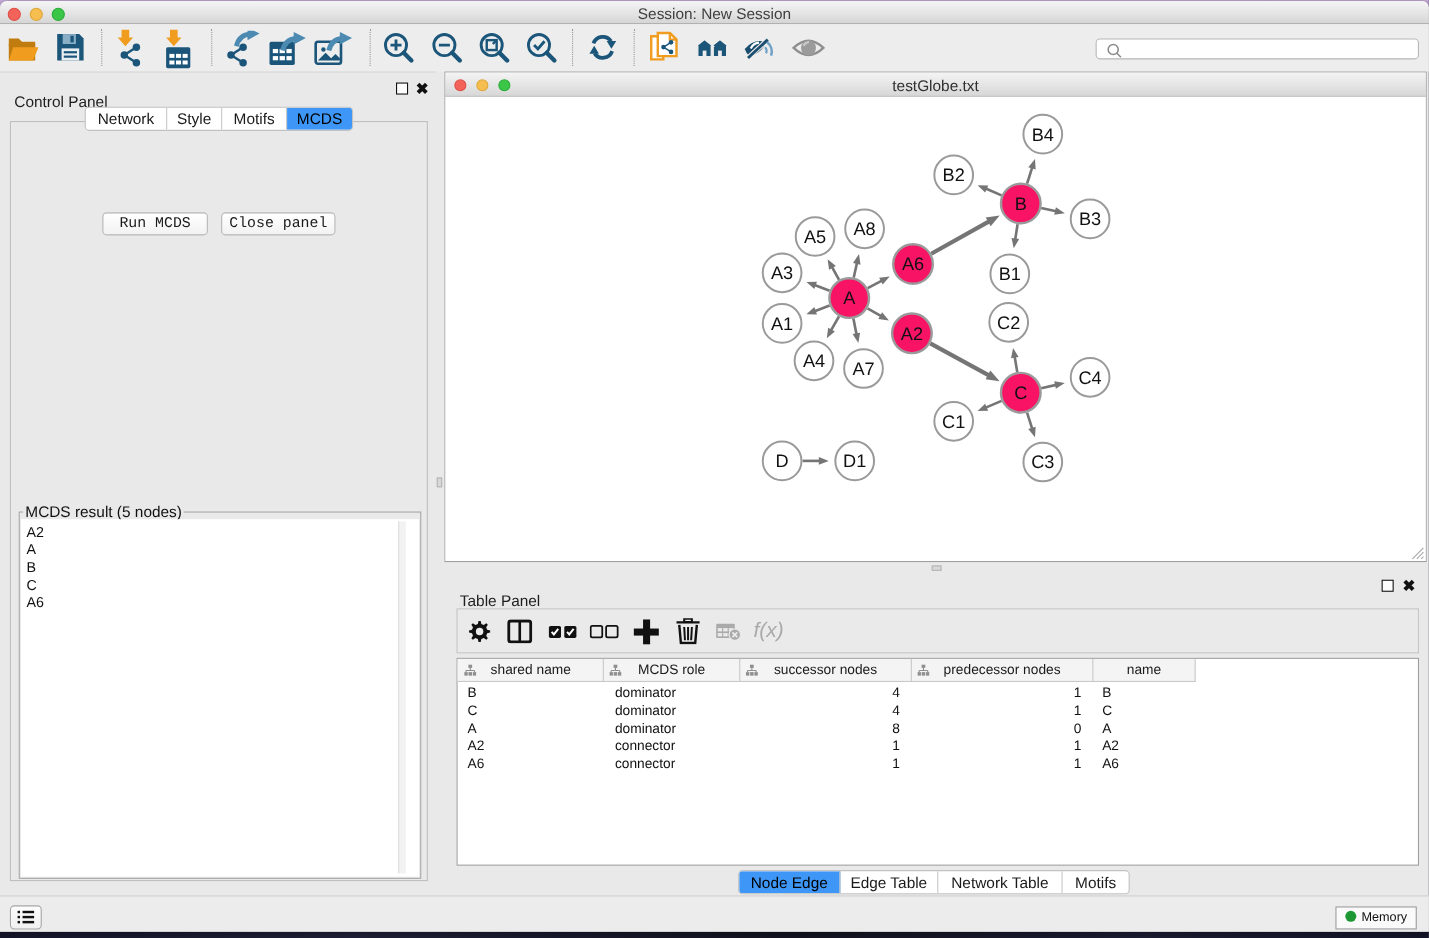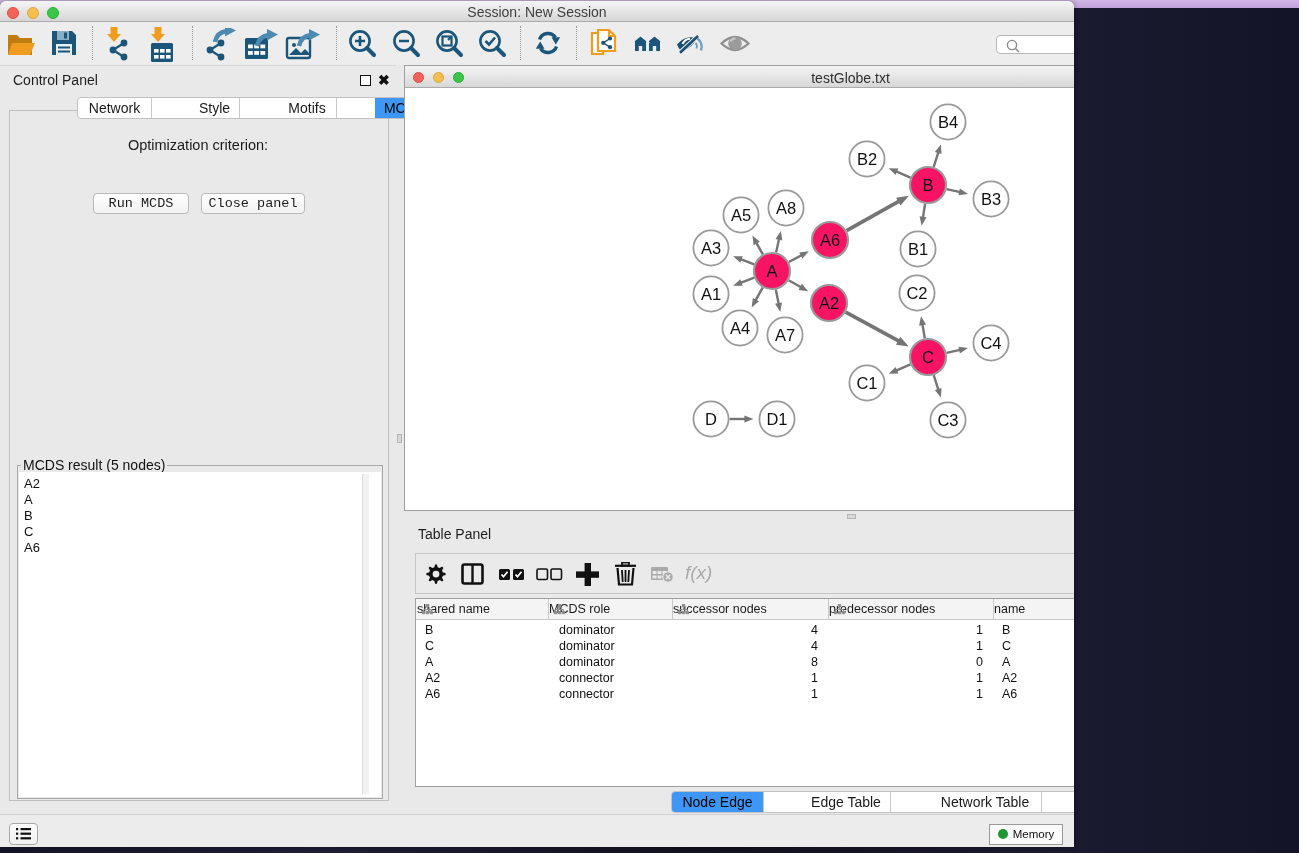--- a/index.html
+++ b/index.html
@@ -1,21 +1,21 @@
 <!DOCTYPE html>
 <html><head>
 <meta charset="utf-8">
 <style>
 * { margin:0; padding:0; box-sizing:border-box; }
 html,body { width:1299px; height:853px; overflow:hidden; }
 body { font-family:"Liberation Sans", sans-serif; position:relative;
   background:linear-gradient(90deg,#15152a 0%,#1e1e36 25%,#121220 55%,#1b1b31 80%,#141428 100%); }
 .desktop-top { position:absolute; top:0; left:0; width:1299px; height:8px;
   background:linear-gradient(#d2b6e4,#c3a2dc); }
-.win { position:absolute; top:1px; left:0; width:1074px; height:846px;
+.win { position:absolute; top:1px; left:0; width:1299px; height:846px;
   border-radius:6px 6px 0 0; background:#e9e9e9; overflow:hidden;
   box-shadow:0 0 6px rgba(0,0,0,.4); }
 
 .titlebar { position:absolute; top:0; left:0; width:100%; height:21px;
   background:linear-gradient(#f5f5f5,#d6d6d6); border-bottom:1px solid #ababab;
   border-radius:6px 6px 0 0; }
 .titlebar .title { position:absolute; top:3px; width:100%; text-align:center;
   font-size:14px; color:#3f3f3f; }
 .tl { position:absolute; top:6px; width:12px; height:12px; border-radius:50%; }
 .tl.r { left:7px;  background:#f4635a; border:0.5px solid #dd4f47; }
@@ -24,29 +24,29 @@
 
 .toolbar { position:absolute; top:21px; left:0; width:100%; height:43px; background:#ededed; }
 .tb-ico { position:absolute; top:6px; }
 .tb-sep { position:absolute; top:4px; height:34px; width:0;
   border-left:1.5px dotted #9a9a9a; }
 .searchbox { position:absolute; left:996px; top:13px; width:294px; height:19px;
   background:#fff; border:1px solid #b8b8b8; border-radius:4px; }
 
 .cpanel { position:absolute; top:64px; left:0; width:396px; height:749px;
   border-top:1px solid #d8d8d8; }
-.panel-title { font-size:14px; color:#1e1e1e; }
+.panel-title { font-size:14px; color:#1e1e1e;margin-top:12px; }
 .cp-head { position:absolute; top:6px; left:13px; }
 .float-ico { position:absolute; width:11px; height:11px; border:1.5px solid #111; background:#fdfdfd; }
 .close-x { position:absolute; font-size:14px; font-weight:bold; color:#111; line-height:11px; }
 .cp-box { position:absolute; top:44px; left:9px; width:380px; height:691px;
   border:1px solid #bfbfbf; background:#e9e9e9; }
 
 .seg { position:absolute; display:flex; font-size:14px; height:22px;
-  border:1px solid #c2c2c2; border-radius:4px; background:#fff; overflow:hidden;gap:38px; }
+  border:1px solid #c2c2c2; border-radius:4px; background:#fff; overflow:hidden; }
 .seg div { border-right:1px solid #c8c8c8; color:#1a1a1a; line-height:21px;
   text-align:center; white-space:nowrap; }
 .seg div:last-child { border-right:none; }
 .seg .sel { background:#3e97f6; color:#000000; }
 
 .opt-label { position:absolute; top:71px; left:0; width:396px; text-align:center;
   font-size:14.5px; color:#1a1a1a; }
 .dropdown { position:absolute; top:94px; left:43px; width:311px; height:21px;
   background:#fff; border:1px solid #b9b9b9; border-radius:4px; font-size:14.5px;
   color:#1a1a1a; line-height:19px; padding-left:8px; }
@@ -79,21 +79,21 @@
 
 .tpanel { position:absolute; top:519px; left:404px; width:895px; height:294px; }
 .tp-head { position:absolute; top:6px; left:14px; }
 .tp-toolbar { position:absolute; top:33px; left:11px; width:875px; height:41px;
   background:#eaeaea; border:1px solid #c6c6c6; }
 .tbl-wrap { position:absolute; top:78px; left:11px; width:875px; height:189px;
   background:#fff; border:1px solid #9f9f9f; }
 .thead { position:absolute; top:0; left:0; height:21px; background:#f4f4f4;
   border-bottom:1px solid #c9c9c9; }
 .th { position:absolute; top:0; height:21px; border-right:1px solid #c9c9c9;
-  font-size:12.5px; color:#1a1a1a; text-align:left; line-height:21px; }
+  font-size:12.5px; color:#1a1a1a; text-align:center; line-height:21px; }
 .trow { position:absolute; font-size:12.5px; color:#111; height:16px; line-height:16px; }
 .td { position:absolute; }
 
 
 .statusbar { position:absolute; top:813px; left:0; width:100%; height:33px;
   background:#ececec; border-top:1px solid #cfcfcf; }
 .sb-btn { position:absolute; top:8px; left:9px; width:29px; height:22px;
   background:linear-gradient(#fdfdfd,#f0f0f0); border:1px solid #a8a8a8; border-radius:4px; }
 .mem-btn { position:absolute; top:9px; right:11px; width:74px; height:21px;
   background:#fafafa; border:1px solid #9a9a9a; font-size:11.5px; color:#111;
@@ -257,21 +257,20 @@
     <div class="cp-head panel-title">Control Panel</div>
     <div class="float-ico" style="top:9px;left:360px"></div>
     <div class="close-x" style="top:9px;left:378px">✖</div>
     <div class="cp-box"></div>
     <div class="seg" style="top:31px;left:77px">
       <div style="width:74px">Network</div>
         <div style="width:50px">Style</div>
         <div style="width:59px">Motifs</div>
         <div class="sel" style="width:59px">MCDS</div>
     </div>
-    <div class="opt-label">Optimization criterion:</div>
     <div class="btn" style="top:127px;left:93px;width:96px">Run MCDS</div>
     <div class="btn" style="top:127px;left:201px;width:104px">Close panel</div>
     <div class="mcds-fs">
       <div class="mcds-legend">MCDS result (5 nodes)</div>
       <div class="mcds-list">A2<br>A<br>B<br>C<br>A6
         <div class="mcds-scroll"></div>
       </div>
     </div>
   </div>
 

